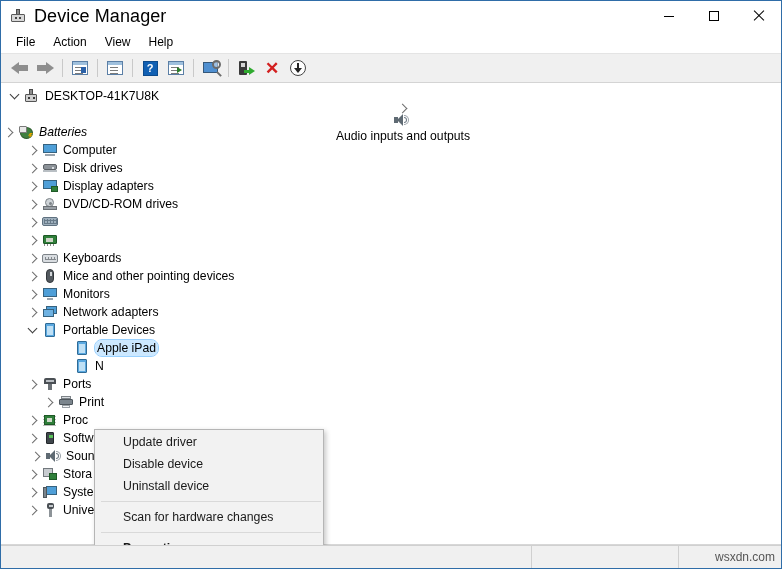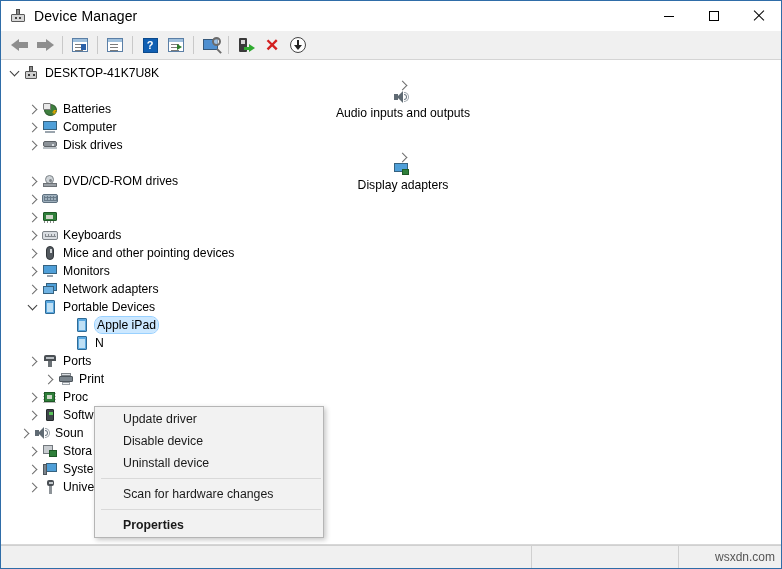--- a/index.html
+++ b/index.html
@@ -60,21 +60,21 @@
   #title-icon .plug-neck {
     position: absolute;
     left: 6px; top: 1px;
     width: 4px; height: 6px;
     background: #8a8a8a;
     border: 1px solid #4a4a4a;
     box-sizing: border-box;
   }
   #title-text {
     margin-left: 8px;
-    font-size: 14px;
+    font-size: 18px;
     color: #000000;
     letter-spacing: 0.1px;
   }
   .wbtns {
     position: absolute;
     right: 0; top: 0;
     height: 30px;
     display: flex;
   }
   .wbtn {
@@ -719,20 +719,26 @@
         </div>
       <div class="wbtn">
           <span class="max-glyph"></span>
         </div>
       <div class="wbtn close">
           <span class="close-glyph"></span>
         </div>
     </div>
   </div>
 
+  <div id="menubar">
+    <div class="menu-item">File</div>
+    <div class="menu-item">Action</div>
+    <div class="menu-item">View</div>
+    <div class="menu-item">Help</div>
+  </div>
 
   <div id="toolbar">
     <div class="tbtn">
         <span class="arrow-l"></span>
       </div>
     <div class="tbtn">
         <span class="arrow-r"></span>
       </div>
     <div class="tsep"></div>
     <div class="tbtn">
@@ -807,21 +813,21 @@
             <span class="i-speaker">
               <span class="box"></span>
               <span class="cone"></span>
               <span class="w1"></span>
               <span class="w2"></span>
             </span>
           </span>
         <span class="nlabel">Audio inputs and outputs</span>
       </div>
 
-      <div class="node" style="padding-left:24px;">
+      <div class="node" style="font-style:italic;">
         <span class="twisty">
             <span class="chev"></span>
           </span>
         <span class="nicon">
             <span class="i-battery">
               <span class="body"></span>
               <span class="cap"></span>
               <span class="bolt"></span>
             </span>
           </span>
@@ -847,21 +853,21 @@
           </span>
         <span class="nicon">
             <span class="i-disk">
               <span class="d"></span>
               <span class="sh"></span>
             </span>
           </span>
         <span class="nlabel">Disk drives</span>
       </div>
 
-      <div class="node" style="padding-left:24px;flex-direction:column;">
+      <div class="node" style="padding-left:24px;">
         <span class="twisty">
             <span class="chev"></span>
           </span>
         <span class="nicon">
             <span class="i-display">
               <span class="scr"></span>
               <span class="chip"></span>
             </span>
           </span>
         <span class="nlabel">Display adapters</span>
@@ -1030,21 +1036,21 @@
             <span class="chev"></span>
           </span>
         <span class="nicon">
             <span class="i-software">
               <span class="t"></span>
             </span>
           </span>
         <span class="nlabel">Softw</span>
       </div>
 
-      <div class="node" style="padding-left:16px;">
+      <div class="node" style="padding-left:27px;">
         <span class="twisty">
             <span class="chev"></span>
           </span>
         <span class="nicon">
             <span class="i-speaker">
               <span class="box"></span>
               <span class="cone"></span>
               <span class="w1"></span>
               <span class="w2"></span>
             </span>

